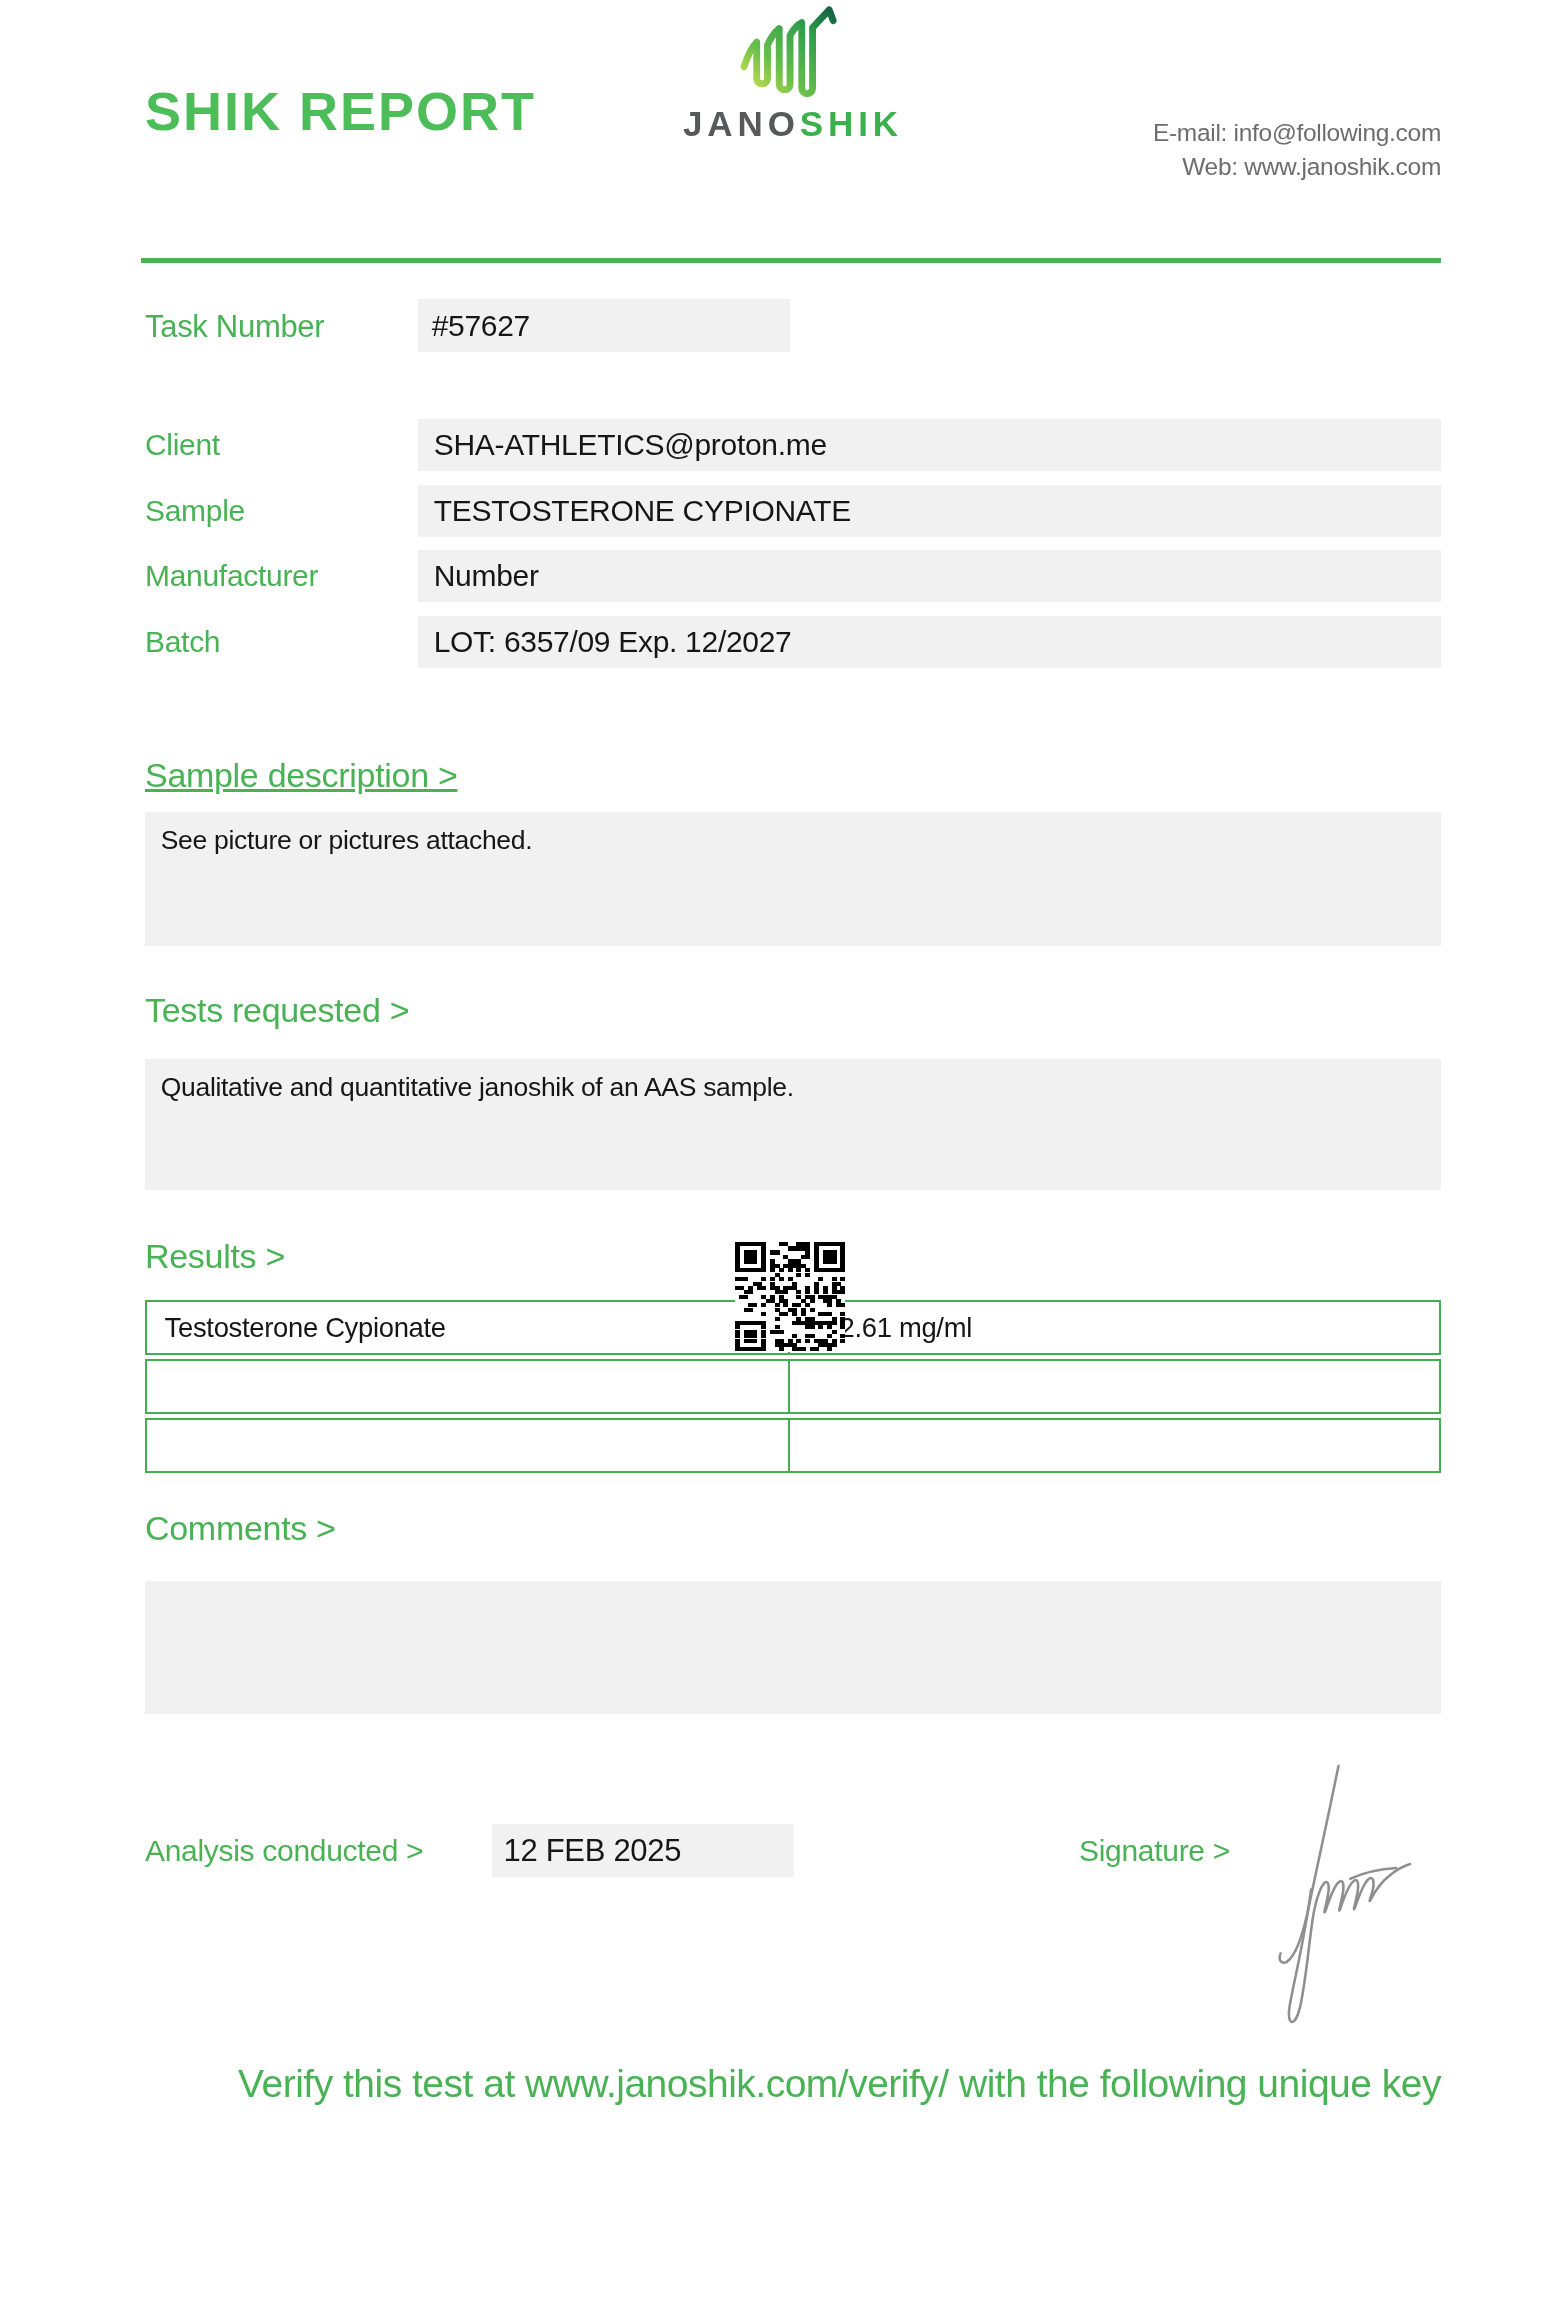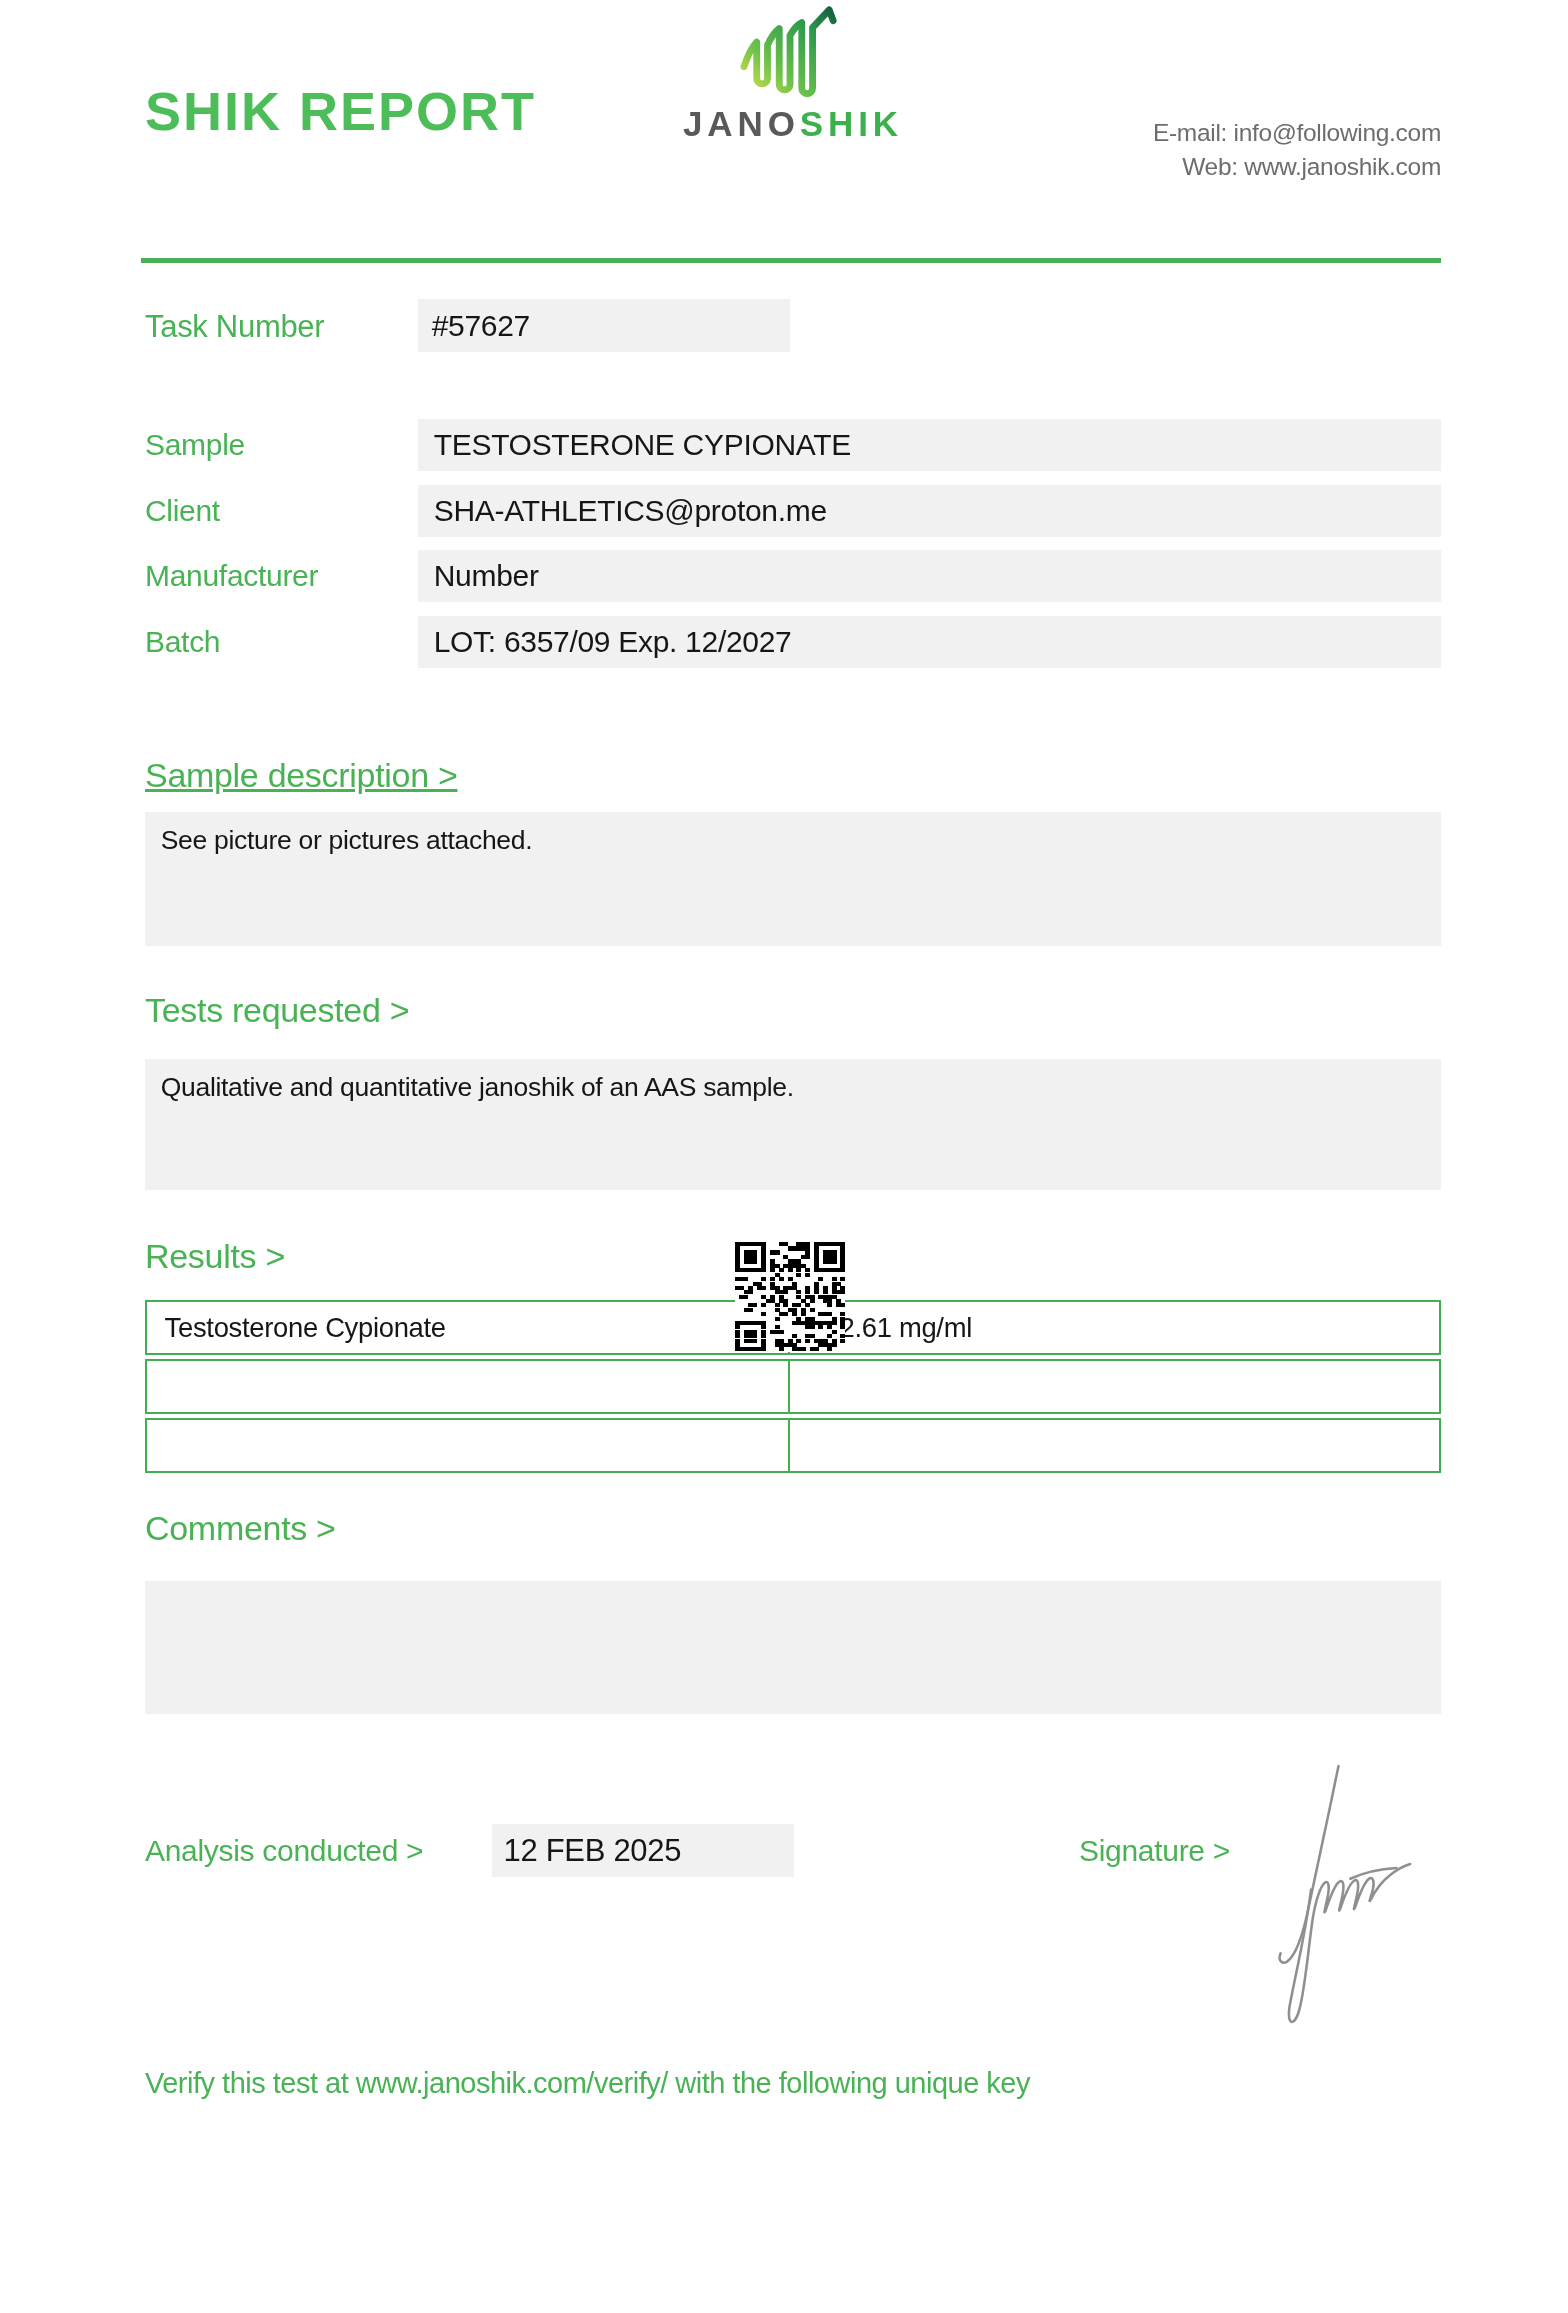--- a/index.html
+++ b/index.html
@@ -77,21 +77,21 @@
   .comments .box{margin-top:33px;height:133px;}
 
   
   .footer{position:relative;margin-top:110px;display:flex;align-items:center;height:53px;}
   .an-label{width:331px;font-size:30px;color:var(--green);white-space:nowrap;}
   .an-box{width:302px;height:53px;background:var(--box-gray);margin-left:15.7px;
           font-size:31px;line-height:53px;padding-left:11.8px;box-sizing:border-box;white-space:nowrap;}
   .sig-label{margin-left:auto;margin-right:211px;font-size:30px;color:var(--green);white-space:nowrap;}
   .sig-svg{position:absolute;right:24.5px;top:-64px;}
 
-  .verify{margin-top:145px;padding-top:37px;text-align:left;font-size:29px;line-height:49px;
+  .verify{margin-top:145px;padding-top:37px;text-align:right;font-size:39px;line-height:49px;
           color:var(--green);white-space:nowrap;letter-spacing:-0.5px;}
   .key-box{margin-top:14.7px;height:55px;background:var(--box-gray);
            text-align:center;font-size:30px;line-height:55px;}
 </style>
 </head>
 <body>
 
 <div class="content">
 
   <div class="header">
@@ -124,26 +124,26 @@
     <div class="rule"></div>
   </div>
 
   <div class="task">
     <div class="task-label">Task Number</div>
     <div class="task-box">#57627</div>
   </div>
 
   <div class="info">
     <div class="info-row">
+      <div class="info-label">Client</div>
+      <div class="info-box">SHA-ATHLETICS@proton.me</div>
+    </div>
+    <div class="info-row">
       <div class="info-label">Sample</div>
       <div class="info-box">TESTOSTERONE CYPIONATE</div>
-    </div>
-    <div class="info-row">
-      <div class="info-label">Client</div>
-      <div class="info-box">SHA-ATHLETICS@proton.me</div>
     </div>
     <div class="info-row">
       <div class="info-label">Manufacturer</div>
       <div class="info-box">Number</div>
     </div>
     <div class="info-row">
       <div class="info-label">Batch</div>
       <div class="info-box">LOT: 6357/09 Exp. 12/2027</div>
     </div>
   </div>

